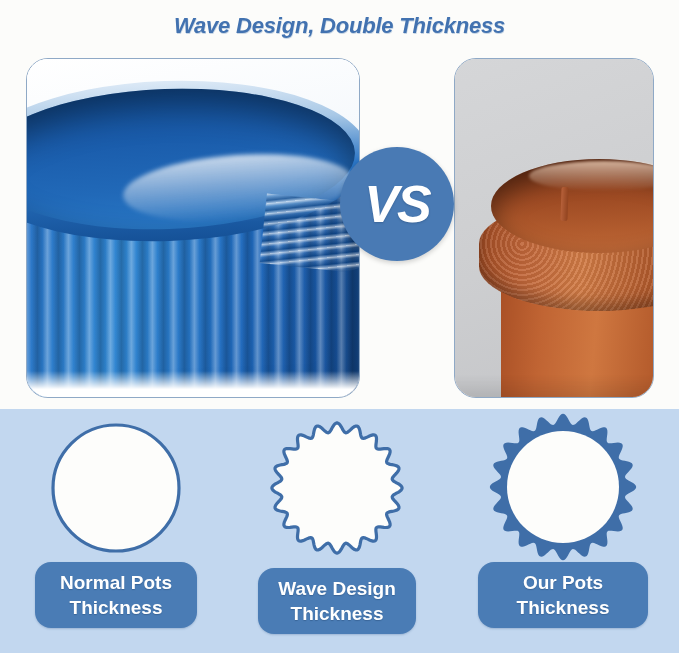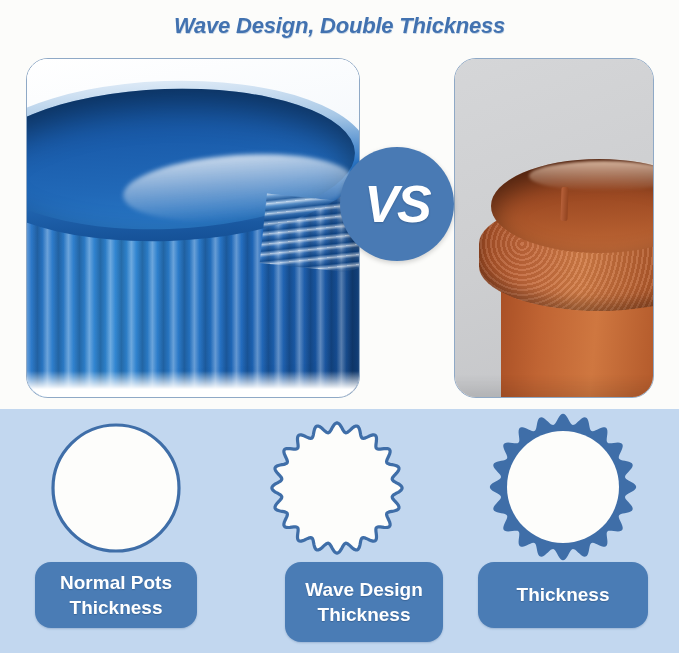--- a/index.html
+++ b/index.html
@@ -224,23 +224,24 @@
         <path id="wavyThickOuter" fill="#3f6ea8" d="M76.00,2.80L77.27,3.12L78.51,4.06L79.69,5.50L80.81,7.26L81.85,9.16L82.84,10.96L83.80,12.46L84.78,13.50L85.82,13.97L86.96,13.85L88.21,13.16L89.60,12.03L91.09,10.62L92.67,9.14L94.27,7.81L95.84,6.81L97.31,6.30L98.62,6.38L99.73,7.08L100.62,8.36L101.30,10.09L101.81,12.11L102.22,14.24L102.60,16.25L103.05,17.98L103.67,19.27L104.51,20.04L105.63,20.27L107.04,20.01L108.70,19.36L110.56,18.49L112.51,17.57L114.45,16.79L116.25,16.32L117.81,16.29L119.03,16.78L119.86,17.79L120.32,19.28L120.43,21.13L120.29,23.22L120.02,25.36L119.76,27.40L119.66,29.18L119.84,30.60L120.41,31.59L121.40,32.16L122.82,32.34L124.60,32.24L126.64,31.98L128.78,31.71L130.87,31.57L132.72,31.68L134.21,32.14L135.22,32.97L135.71,34.19L135.68,35.75L135.21,37.55L134.43,39.49L133.51,41.44L132.64,43.30L131.99,44.96L131.73,46.37L131.96,47.49L132.73,48.33L134.02,48.95L135.75,49.40L137.76,49.78L139.89,50.19L141.91,50.70L143.64,51.38L144.92,52.27L145.62,53.38L145.70,54.69L145.19,56.16L144.19,57.73L142.86,59.33L141.38,60.91L139.97,62.40L138.84,63.79L138.15,65.04L138.03,66.18L138.50,67.22L139.54,68.20L141.04,69.16L142.84,70.15L144.74,71.19L146.50,72.31L147.94,73.49L148.88,74.73L149.20,76.00L148.88,77.27L147.94,78.51L146.50,79.69L144.74,80.81L142.84,81.85L141.04,82.84L139.54,83.80L138.50,84.78L138.03,85.82L138.15,86.96L138.84,88.21L139.97,89.60L141.38,91.09L142.86,92.67L144.19,94.27L145.19,95.84L145.70,97.31L145.62,98.62L144.92,99.73L143.64,100.62L141.91,101.30L139.89,101.81L137.76,102.22L135.75,102.60L134.02,103.05L132.73,103.67L131.96,104.51L131.73,105.63L131.99,107.04L132.64,108.70L133.51,110.56L134.43,112.51L135.21,114.45L135.68,116.25L135.71,117.81L135.22,119.03L134.21,119.86L132.72,120.32L130.87,120.43L128.78,120.29L126.64,120.02L124.60,119.76L122.82,119.66L121.40,119.84L120.41,120.41L119.84,121.40L119.66,122.82L119.76,124.60L120.02,126.64L120.29,128.78L120.43,130.87L120.32,132.72L119.86,134.21L119.03,135.22L117.81,135.71L116.25,135.68L114.45,135.21L112.51,134.43L110.56,133.51L108.70,132.64L107.04,131.99L105.63,131.73L104.51,131.96L103.67,132.73L103.05,134.02L102.60,135.75L102.22,137.76L101.81,139.89L101.30,141.91L100.62,143.64L99.73,144.92L98.62,145.62L97.31,145.70L95.84,145.19L94.27,144.19L92.67,142.86L91.09,141.38L89.60,139.97L88.21,138.84L86.96,138.15L85.82,138.03L84.78,138.50L83.80,139.54L82.84,141.04L81.85,142.84L80.81,144.74L79.69,146.50L78.51,147.94L77.27,148.88L76.00,149.20L74.73,148.88L73.49,147.94L72.31,146.50L71.19,144.74L70.15,142.84L69.16,141.04L68.20,139.54L67.22,138.50L66.18,138.03L65.04,138.15L63.79,138.84L62.40,139.97L60.91,141.38L59.33,142.86L57.73,144.19L56.16,145.19L54.69,145.70L53.38,145.62L52.27,144.92L51.38,143.64L50.70,141.91L50.19,139.89L49.78,137.76L49.40,135.75L48.95,134.02L48.33,132.73L47.49,131.96L46.37,131.73L44.96,131.99L43.30,132.64L41.44,133.51L39.49,134.43L37.55,135.21L35.75,135.68L34.19,135.71L32.97,135.22L32.14,134.21L31.68,132.72L31.57,130.87L31.71,128.78L31.98,126.64L32.24,124.60L32.34,122.82L32.16,121.40L31.59,120.41L30.60,119.84L29.18,119.66L27.40,119.76L25.36,120.02L23.22,120.29L21.13,120.43L19.28,120.32L17.79,119.86L16.78,119.03L16.29,117.81L16.32,116.25L16.79,114.45L17.57,112.51L18.49,110.56L19.36,108.70L20.01,107.04L20.27,105.63L20.04,104.51L19.27,103.67L17.98,103.05L16.25,102.60L14.24,102.22L12.11,101.81L10.09,101.30L8.36,100.62L7.08,99.73L6.38,98.62L6.30,97.31L6.81,95.84L7.81,94.27L9.14,92.67L10.62,91.09L12.03,89.60L13.16,88.21L13.85,86.96L13.97,85.82L13.50,84.78L12.46,83.80L10.96,82.84L9.16,81.85L7.26,80.81L5.50,79.69L4.06,78.51L3.12,77.27L2.80,76.00L3.12,74.73L4.06,73.49L5.50,72.31L7.26,71.19L9.16,70.15L10.96,69.16L12.46,68.20L13.50,67.22L13.97,66.18L13.85,65.04L13.16,63.79L12.03,62.40L10.62,60.91L9.14,59.33L7.81,57.73L6.81,56.16L6.30,54.69L6.38,53.38L7.08,52.27L8.36,51.38L10.09,50.70L12.11,50.19L14.24,49.78L16.25,49.40L17.98,48.95L19.27,48.33L20.04,47.49L20.27,46.37L20.01,44.96L19.36,43.30L18.49,41.44L17.57,39.49L16.79,37.55L16.32,35.75L16.29,34.19L16.78,32.97L17.79,32.14L19.28,31.68L21.13,31.57L23.22,31.71L25.36,31.98L27.40,32.24L29.18,32.34L30.60,32.16L31.59,31.59L32.16,30.60L32.34,29.18L32.24,27.40L31.98,25.36L31.71,23.22L31.57,21.13L31.68,19.28L32.14,17.79L32.97,16.78L34.19,16.29L35.75,16.32L37.55,16.79L39.49,17.57L41.44,18.49L43.30,19.36L44.96,20.01L46.37,20.27L47.49,20.04L48.33,19.27L48.95,17.98L49.40,16.25L49.78,14.24L50.19,12.11L50.70,10.09L51.38,8.36L52.27,7.08L53.38,6.38L54.69,6.30L56.16,6.81L57.73,7.81L59.33,9.14L60.91,10.62L62.40,12.03L63.79,13.16L65.04,13.85L66.18,13.97L67.22,13.50L68.20,12.46L69.16,10.96L70.15,9.16L71.19,7.26L72.31,5.50L73.49,4.06L74.73,3.12L76.00,2.80Z"></path>
         <circle cx="76" cy="76" r="56" fill="#fdfdfb"></circle>
       </svg>
     </div>
 
     <div class="pill" style="left:35px;top:153px;width:162px;height:66px;">
       <span>Normal Pots</span>
       <span>Thickness</span>
     </div>
 
-    <div class="pill" style="left:258px;top:153px;width:158px;height:80px;margin-left:27px;">
+    <div class="pill" style="left:258px;top:159px;width:158px;height:66px;">
       <span>Wave Design</span>
       <span>Thickness</span>
     </div>
 
     <div class="pill" style="left:478px;top:153px;width:170px;height:66px;">
+      <span>Our Pots</span>
       <span>Thickness</span>
     </div>
 
   </div>
 </div>
 
 </body></html>

